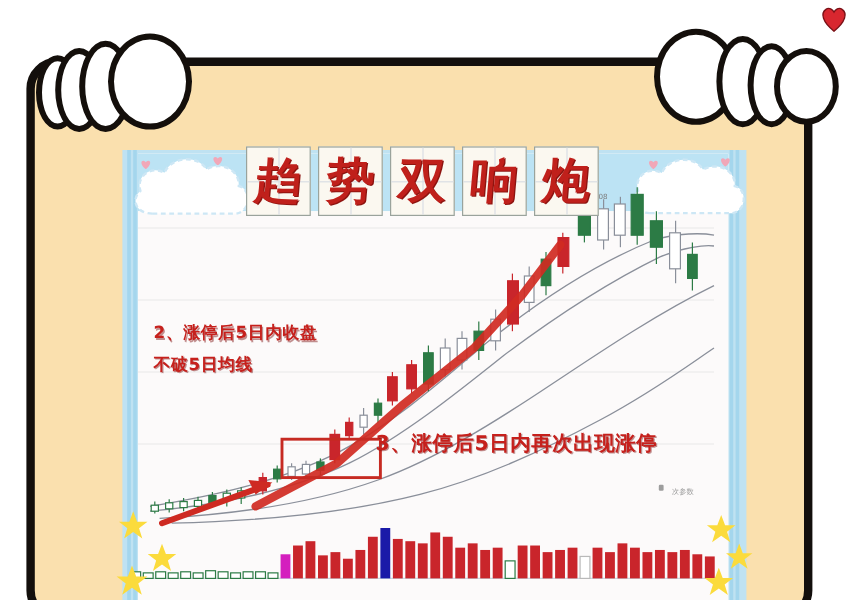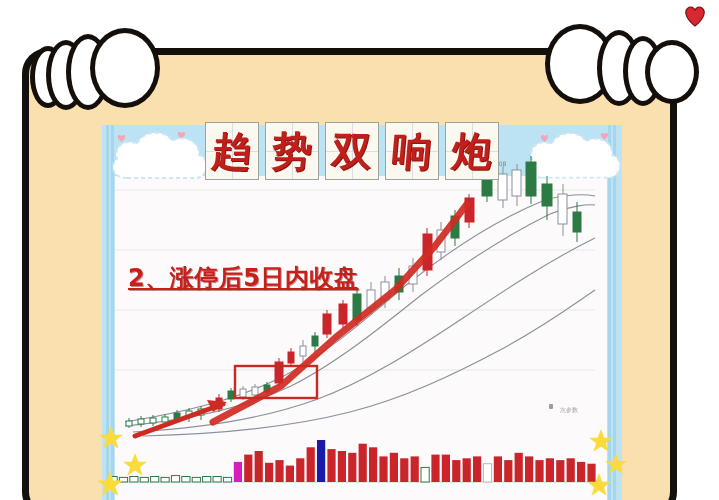--- a/index.html
+++ b/index.html
@@ -79,21 +79,21 @@
   .volume{position:absolute;left:95px;top:430px;width:520px;height:56px;z-index:15;}
 
   
   .anno{
     position:absolute;z-index:30;
     font-family:"DejaVu Sans","Liberation Sans",sans-serif;
     font-weight:bold;color:#C6201C;
     text-shadow:1px 1px 0 rgba(120,10,10,.45);
     white-space:nowrap;letter-spacing:.5px;
   }
-  #anno2{left:128px;top:265px;font-size:24px;line-height:26px;text-align:left;text-decoration:underline;}
+  #anno2{left:128px;top:265px;font-size:14px;line-height:26px;text-align:left;}
   #anno3{left:313px;top:358px;font-size:17px;}
   #anno1{left:172px;top:400px;font-size:20px;}
 
   
   .star{position:absolute;z-index:22;}
 
   
   .wm{
     position:absolute;z-index:20;left:560px;top:406px;
     font-size:6px;color:#9b9b9b;font-family:"DejaVu Sans",sans-serif;
@@ -363,21 +363,23 @@
         <rect x="450.8" y="28.3" width="8.2" height="23.7" fill="#C9252B"></rect>
         <rect x="461.2" y="30.1" width="8.2" height="21.9" fill="#C9252B"></rect>
         <rect x="471.6" y="28.3" width="8.2" height="23.7" fill="#C9252B"></rect>
         <rect x="482.0" y="31.9" width="8.2" height="20.1" fill="#C9252B"></rect>
         <rect x="492.4" y="33.7" width="8.2" height="18.3" fill="#C9252B"></rect>
       </svg>
   </div>
 
   <div class="anno" id="anno2">
     <div>2、涨停后5日内收盘</div>
-  </div>
+    <div>不破5日均线</div>
+  </div>
+  <div class="anno" id="anno3">3、涨停后5日内再次出现涨停</div>
 
   <div class="title-row">
     <div class="tbox">
         <span>趋</span>
       </div>
     <div class="tbox">
         <span>势</span>
       </div>
     <div class="tbox">
         <span>双</span>

